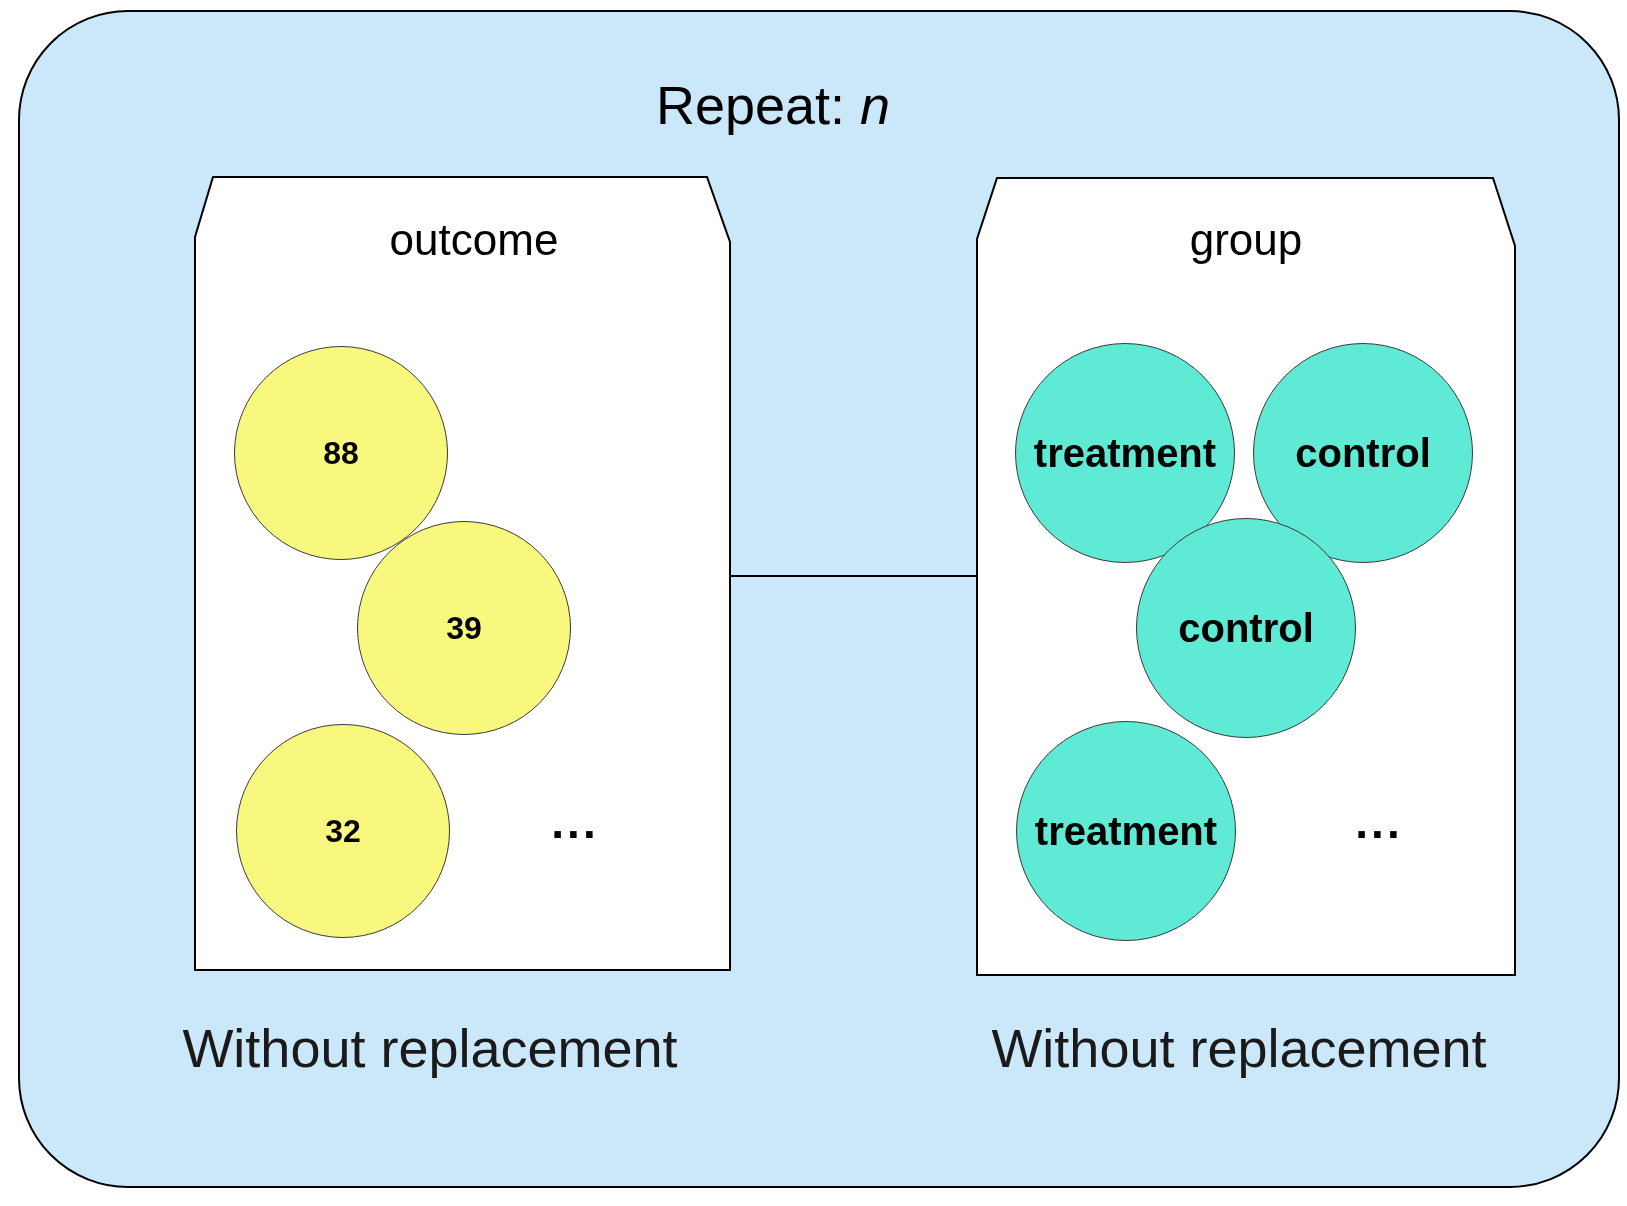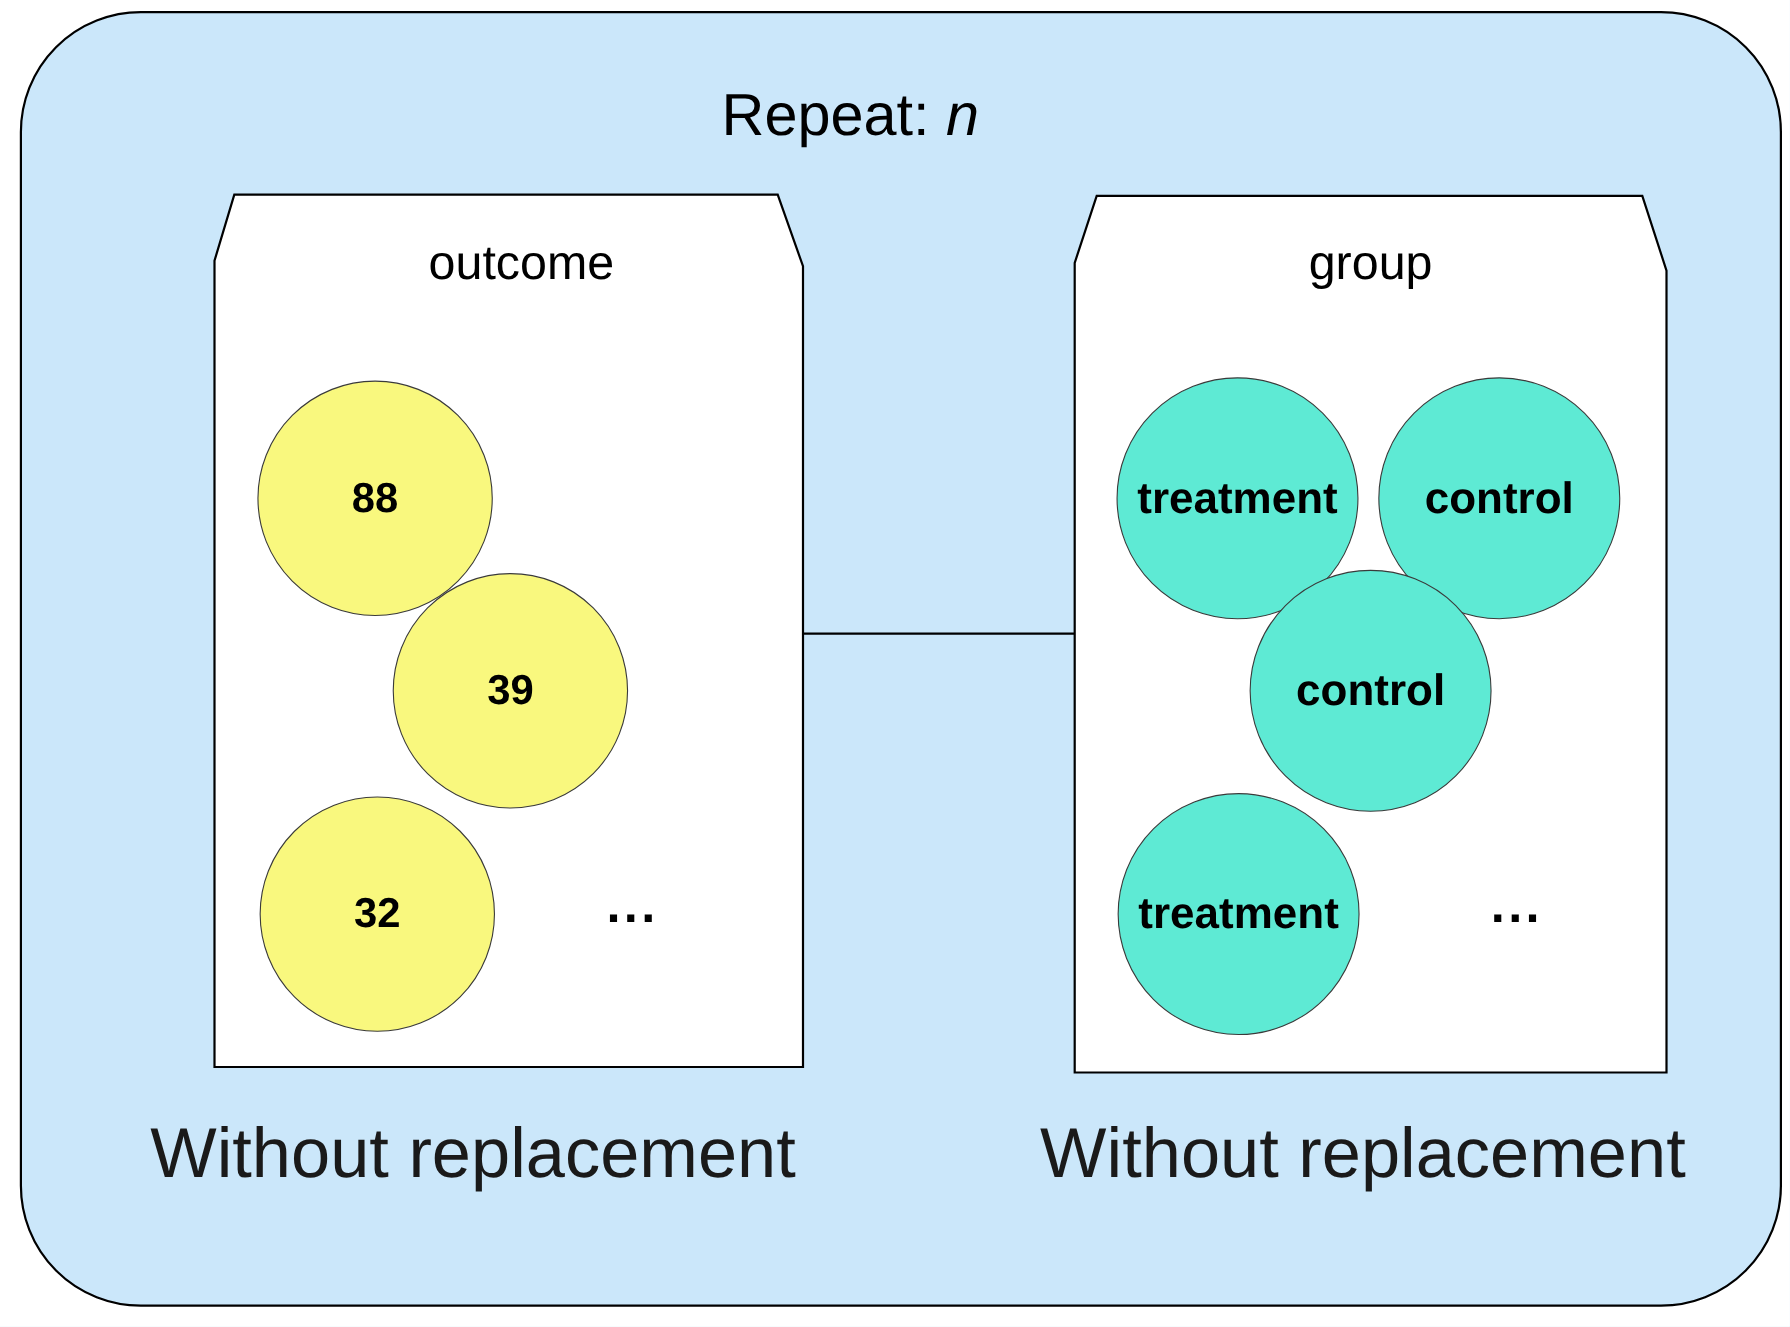--- a/index.html
+++ b/index.html
@@ -43,33 +43,33 @@
     transform: translate(-50%, -50%);
     border-radius: 50%;
     border: 1.5px solid #3a3a3a;
     display: flex;
     align-items: center;
     justify-content: center;
     font-weight: 700;
     box-sizing: border-box;
     white-space: nowrap;
   }
-  .ball.yellow { background: #F9F87E; width: 214px; height: 214px; font-size: 38px; }
+  .ball.yellow { background: #F9F87E; width: 214px; height: 214px; font-size: 32px; }
   .ball.green  { background: #5eead4; width: 220px; height: 220px; font-size: 40px; }
   .ellipsis {
     position: absolute;
     transform: translate(-50%, -50%);
     font-weight: 700;
     font-size: 46px;
     letter-spacing: 3px;
   }
   .caption {
     position: absolute;
     transform: translate(-50%, -50%);
-    font-size: 64px;
+    font-size: 54px;
     font-weight: 300;
     color: #1a1a1a;
     white-space: nowrap;
   }
 </style>
 </head>
 <body>
 
 <div id="canvas">
 

